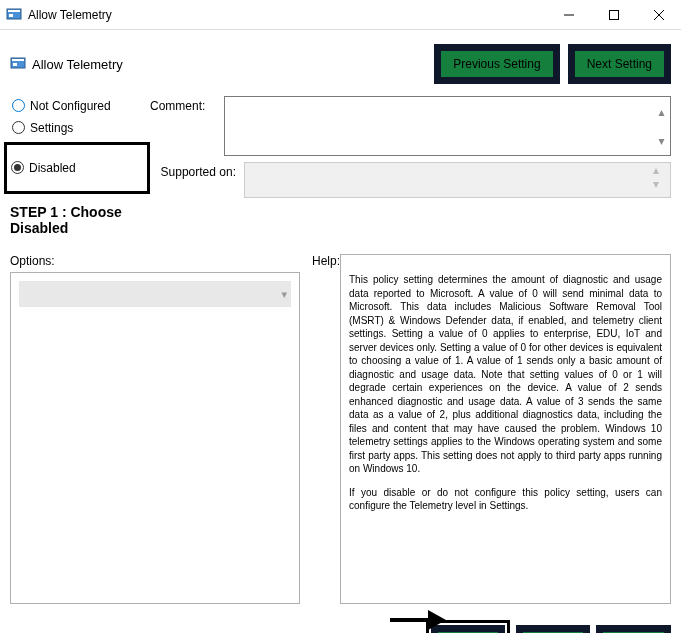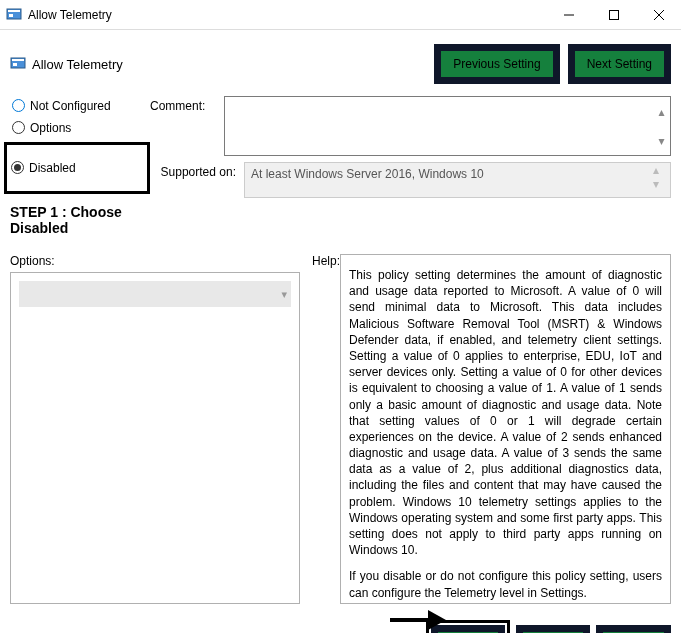--- a/index.html
+++ b/index.html
@@ -40,21 +40,21 @@
     .supported-box { flex: 1; border: 1px solid #ccc; background: #f0f0f0; color: #555; padding: 4px 6px; margin-left: 4px; position: relative; height: 36px; }
     .supported-box .spin { position: absolute; right: 0; top: 0; bottom: 0; width: 17px; display: flex; flex-direction: column; }
 
     .lower { display: flex; gap: 12px; padding-top: 4px; justify-content: flex-end; }
     .col-left { width: 290px; display: flex; flex-direction: column; }
     .col-right { flex: 1; display: flex; }
     .col-label { font-size: 12px; margin-bottom: 4px; }
     .options-box { flex: 1; border: 1px solid #b0b0b0; background: #fff; padding: 8px; height: 350px; }
     .options-inner { background: #e8e8e8; height: 26px; display: flex; align-items: center; justify-content: flex-end; padding-right: 4px; color: #bbb; font-size: 11px; }
     .options-inner .chev { margin-left: 4px; color: #999; }
-    .help-box { border: 1px solid #b0b0b0; background: #fff; padding: 12px 8px; height: 350px; overflow-y: auto; font-size: 12px; line-height: 1.35; text-align: justify; }
+    .help-box { border: 1px solid #b0b0b0; background: #fff; padding: 18px 8px; height: 350px; overflow-y: auto; font-size: 10px; line-height: 1.35; text-align: justify; }
     .help-box p { margin-bottom: 10px; }
     .help-box::-webkit-scrollbar { width: 17px; }
     .help-box::-webkit-scrollbar-track { background: #f0f0f0; }
     .help-box::-webkit-scrollbar-thumb { background: #c0c0c0; border: 1px solid #a0a0a0; }
 
     .footer { display: flex; align-items: center; justify-content: flex-end; padding: 8px 10px; gap: 6px; position: relative; }
     .step2 { font-weight: bold; font-size: 14px; margin-right: 8px; }
     .footer .win-button { min-width: 74px; }
     .ok-highlight { border: 3px solid #000; padding: 2px; }
 
@@ -109,21 +109,21 @@
   </div>
 
   <div class="config-row">
     <div class="radios">
       <div class="radio-item">
         <span class="radio-circle blue"></span>
         <span class="radio-label">Not Configured</span>
       </div>
       <div class="radio-item">
         <span class="radio-circle"></span>
-        <span class="radio-label">Options</span>
+        <span class="radio-label">Settings</span>
       </div>
       <div class="radio-item highlighted">
         <span class="radio-circle">
             <span class="radio-dot"></span>
           </span>
         <span class="radio-label">Disabled</span>
       </div>
       <div class="step1">STEP 1 : Choose Disabled</div>
     </div>
     <div style="flex:1;">
@@ -132,21 +132,20 @@
         <div class="textbox">
           <div class="spin" style="top:0;bottom:0;">
             <div>▴</div>
             <div>▾</div>
           </div>
         </div>
       </div>
       <div class="supported-row">
         <span class="form-label" style="width:90px;">Supported on:</span>
         <div class="supported-box">
-          <span>At least Windows Server 2016, Windows 10</span>
           <div class="spin">
             <div style="color:#bbb;">▴</div>
             <div style="color:#bbb;">▾</div>
           </div>
         </div>
       </div>
     </div>
   </div>
 
   <div class="lower">

